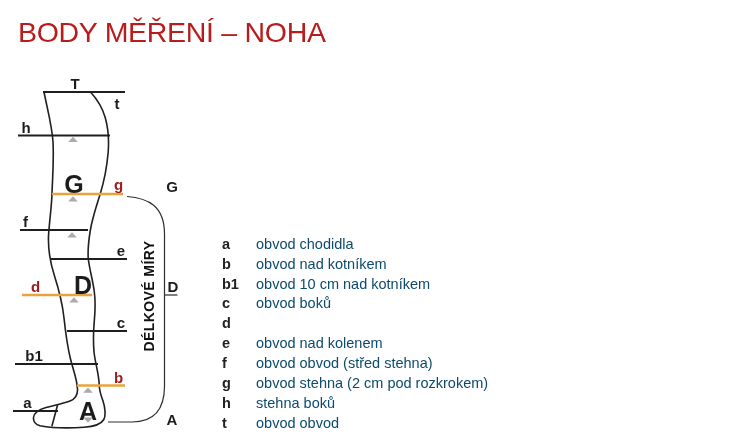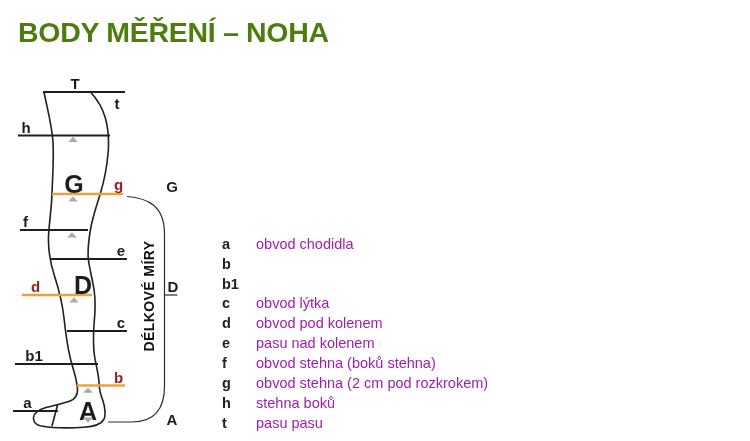--- a/index.html
+++ b/index.html
@@ -2,39 +2,39 @@
 <html><head>
 <meta charset="utf-8">
 <style>
   html,body{margin:0;padding:0;background:#ffffff;}
   #canvas{
     position:relative;width:750px;height:441px;background:#ffffff;overflow:hidden;
     font-family:"Liberation Sans","DejaVu Sans",sans-serif;
   }
   #page-title{
     position:absolute;left:18px;top:16px;margin:0;
-    font-size:28.5px;font-weight:bold;letter-spacing:-0.3px;color:#4d7c0f;
+    font-size:28.5px;font-weight:normal;letter-spacing:-0.3px;color:#b91c1c;
     white-space:nowrap;
   }
   #diagram-svg{position:absolute;left:0;top:0;}
   
   .outline{fill:none;stroke:#1f1f1f;stroke-width:1.6;stroke-linejoin:round;stroke-linecap:round;}
   .mline{stroke:#1f1f1f;stroke-width:1.8;}
   .oline{stroke-width:2.4;} 
   .bracket{fill:none;stroke:#2e2e2e;stroke-width:1.2;}
   .lab{font-family:"Liberation Sans","DejaVu Sans",sans-serif;font-size:15px;font-weight:bold;fill:#1c1c1c;}
   .lab-red{font-family:"Liberation Sans","DejaVu Sans",sans-serif;font-size:15px;font-weight:bold;} 
   .biglab{font-family:"Liberation Sans","DejaVu Sans",sans-serif;font-size:25px;font-weight:bold;fill:#1c1c1c;}
   .bracketlab{font-family:"Liberation Sans","DejaVu Sans",sans-serif;font-size:15px;font-weight:600;fill:#1c1c1c;}
   .axislab{font-family:"Liberation Sans","DejaVu Sans",sans-serif;font-size:14px;font-weight:bold;fill:#111;letter-spacing:0.4px;}
   
   #legend{position:absolute;left:222px;top:234px;}
   .legend-row{display:flex;height:19.85px;align-items:center;}
   .legend-key{width:34px;font-size:14.5px;font-weight:bold;color:#222;}
-  .legend-text{font-size:14.5px;color:#a21caf;white-space:nowrap;}
+  .legend-text{font-size:14.5px;color:#0c4a6e;white-space:nowrap;}
 </style>
 </head>
 <body>
 
 <div id="canvas">
 
   <h1 id="page-title">BODY MĚŘENÍ – NOHA</h1>
 
   <svg id="diagram-svg" width="210" height="441" viewBox="0 0 210 441">
 
@@ -111,47 +111,48 @@
     <text class="axislab" x="154" y="296" text-anchor="middle" transform="rotate(-90 154 296)">DÉLKOVÉ MÍRY</text>
   </svg>
 
   <div id="legend">
     <div class="legend-row">
       <span class="legend-key">a</span>
       <span class="legend-text">obvod chodidla</span>
     </div>
     <div class="legend-row">
       <span class="legend-key">b</span>
+      <span class="legend-text">obvod nad kotníkem</span>
     </div>
     <div class="legend-row">
       <span class="legend-key">b1</span>
+      <span class="legend-text">obvod 10 cm nad kotníkem</span>
     </div>
     <div class="legend-row">
       <span class="legend-key">c</span>
-      <span class="legend-text">obvod lýtka</span>
+      <span class="legend-text">obvod boků</span>
     </div>
     <div class="legend-row">
       <span class="legend-key">d</span>
-      <span class="legend-text">obvod pod kolenem</span>
     </div>
     <div class="legend-row">
       <span class="legend-key">e</span>
-      <span class="legend-text">pasu nad kolenem</span>
+      <span class="legend-text">obvod nad kolenem</span>
     </div>
     <div class="legend-row">
       <span class="legend-key">f</span>
-      <span class="legend-text">obvod stehna (boků stehna)</span>
+      <span class="legend-text">obvod obvod (střed stehna)</span>
     </div>
     <div class="legend-row">
       <span class="legend-key">g</span>
       <span class="legend-text">obvod stehna (2 cm pod rozkrokem)</span>
     </div>
     <div class="legend-row">
       <span class="legend-key">h</span>
       <span class="legend-text">stehna boků</span>
     </div>
     <div class="legend-row">
       <span class="legend-key">t</span>
-      <span class="legend-text">pasu pasu</span>
+      <span class="legend-text">obvod obvod</span>
     </div>
   </div>
 
 </div>
 
 </body></html>

